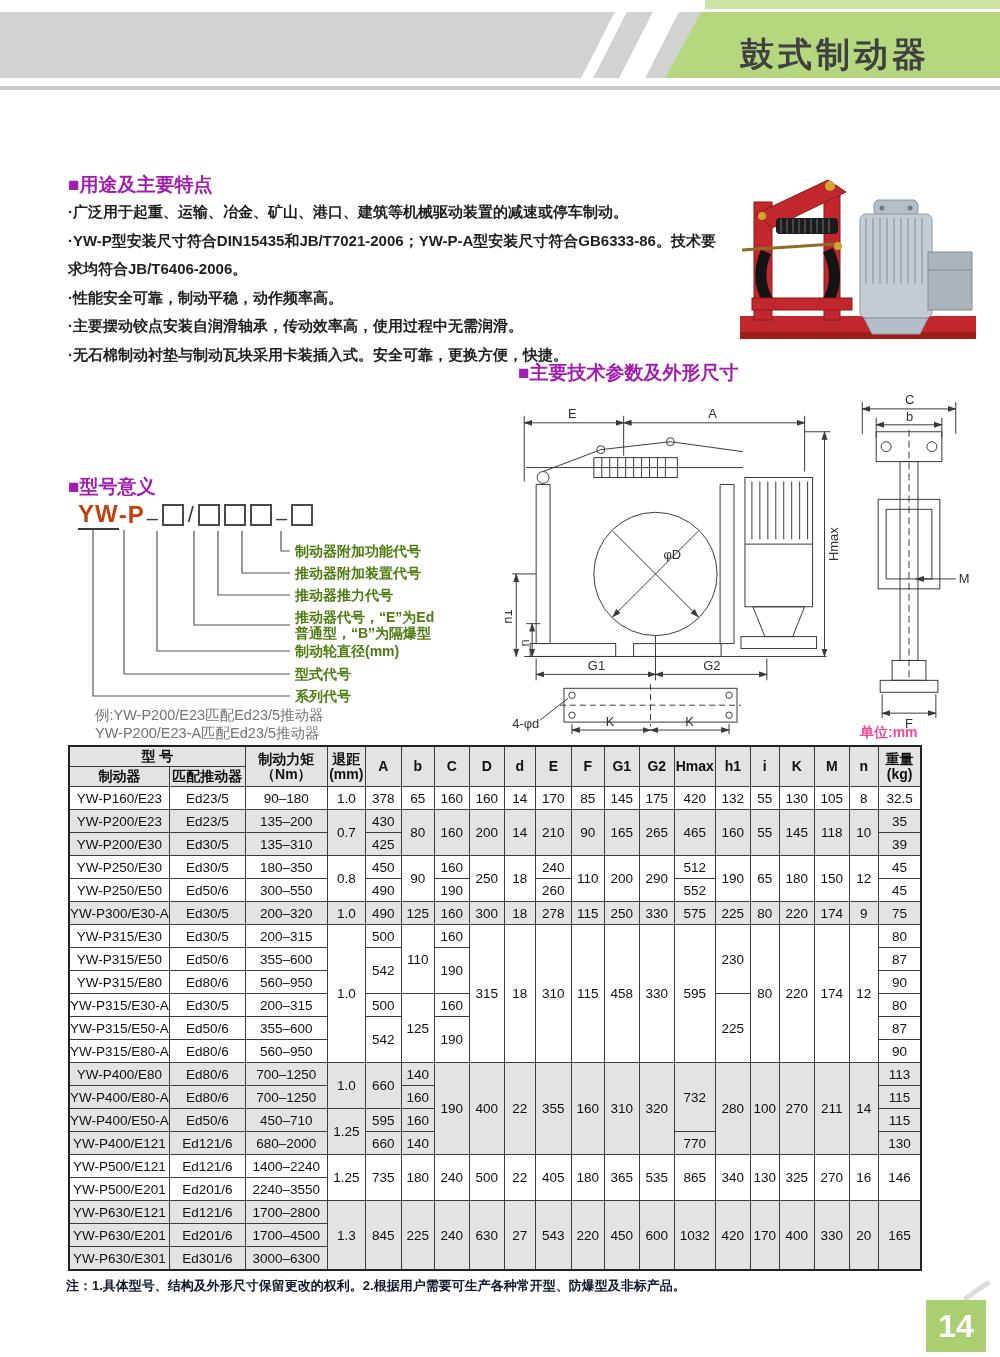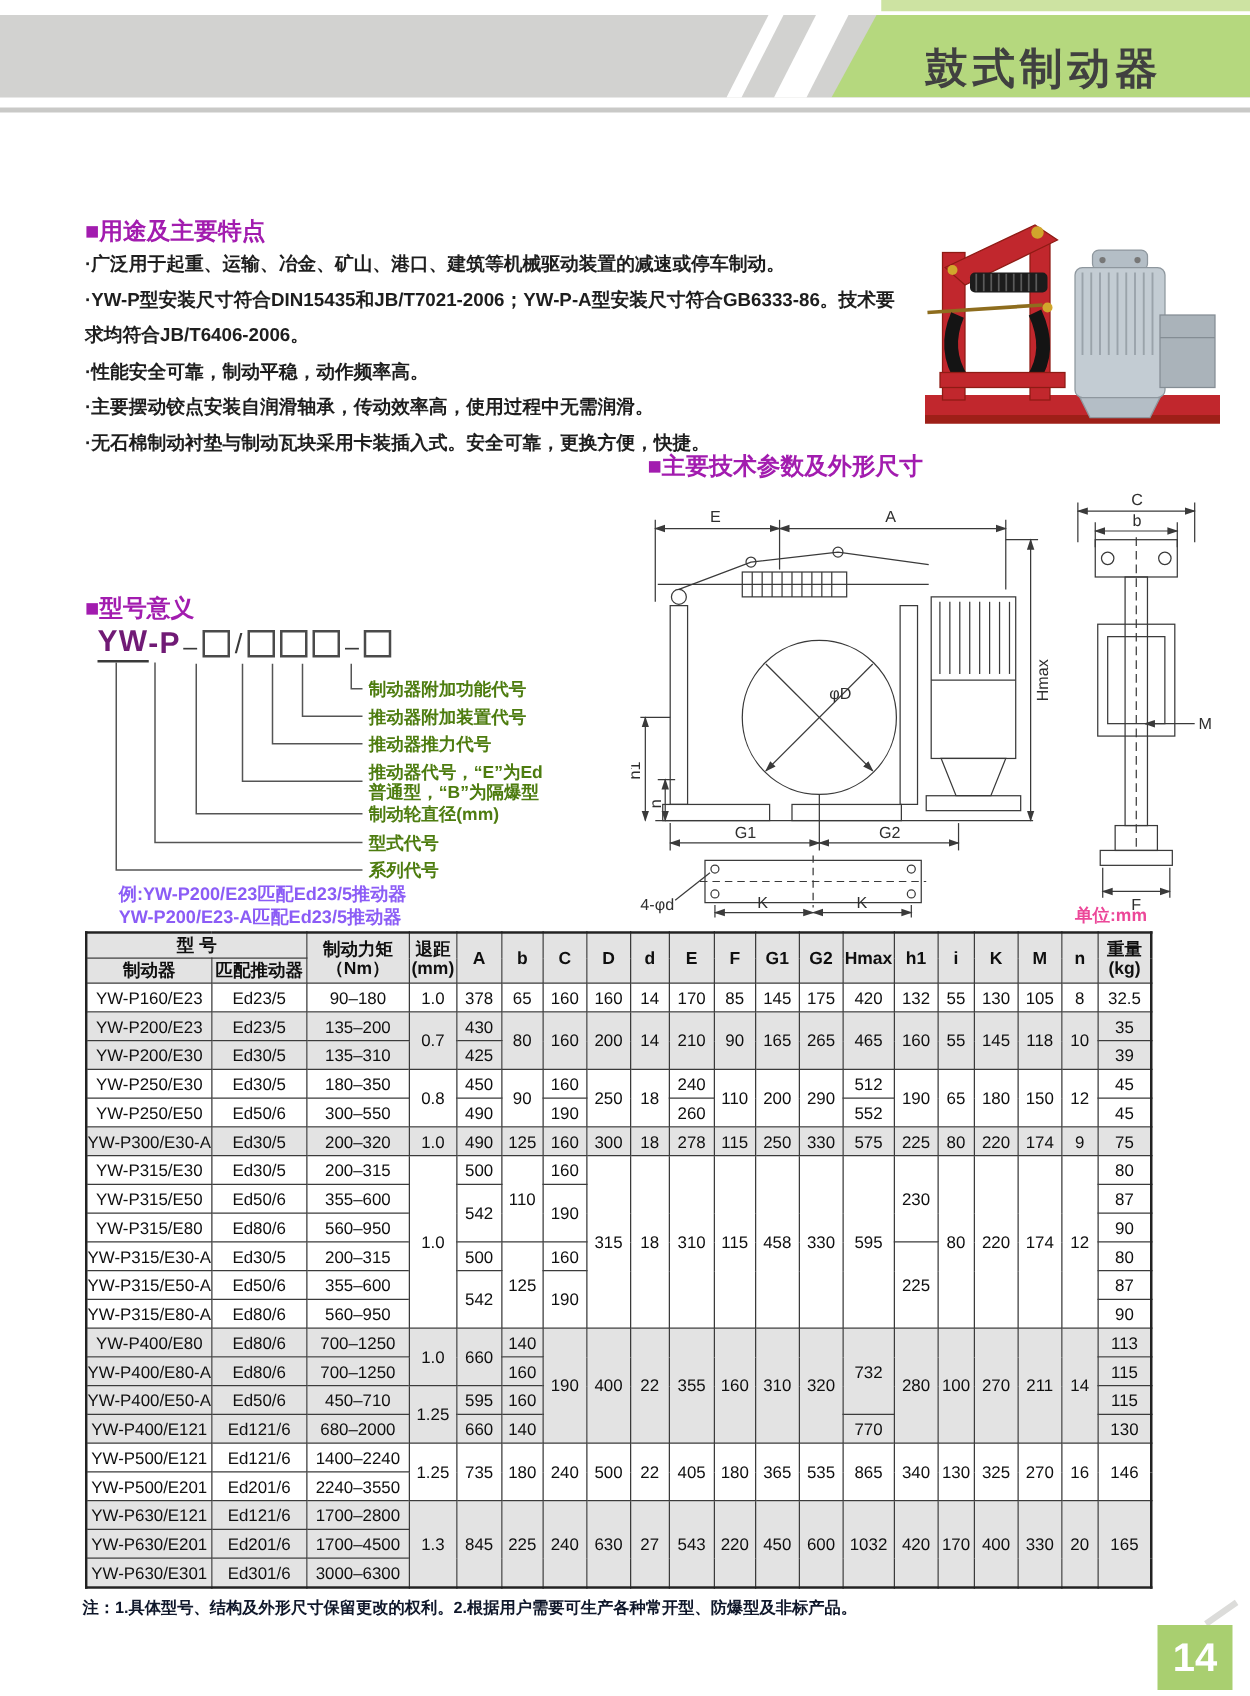--- a/index.html
+++ b/index.html
@@ -27,28 +27,28 @@
   }
   
   .sec-h { font-size:19px; font-weight:bold; color:#a21caf; }
   .bullets div { font-size:15px; line-height:28.5px; color:#1e1e1e; font-weight:600; }
   .features { position:absolute; left:68px; top:172px; width:662px; }
   .conditions { position:absolute; left:68px; top:342px; width:458px; }
   .conditions .bullets div { line-height:30px; }
   
   .model-h { position:absolute; left:68px; top:474px; }
   .model-code { position:absolute; left:78px; top:502px; display:flex; align-items:center; height:26px; }
-  .model-code .code-text { font-size:24px; font-weight:bold; color:#701a75; letter-spacing:1px; }
+  .model-code .code-text { font-size:24px; font-weight:bold; color:#c2410c; letter-spacing:1px; }
   .model-code .uline { border-bottom:2px solid #3a3a3a; }
   .model-code .dash { font-size:20px; color:#3a3a3a; margin:6px 2px 0 2px; }
   .model-code .slash { font-size:22px; color:#3a3a3a; margin:0 2px; }
   .code-box { width:18px; height:18px; border:2px solid #4a4a4a; margin:0 2px; background:#fff; }
   .model-lines { position:absolute; left:0; top:0; width:520px; height:760px; pointer-events:none; }
   .model-label { position:absolute; left:295px; font-size:14px; font-weight:700; color:#4d7c0f; line-height:16px; white-space:nowrap; }
-  .model-example { position:absolute; left:95px; font-size:14.5px; font-weight:700; color:#8b5cf6; white-space:nowrap; }
+  .model-example { position:absolute; left:95px; font-size:14.5px; font-weight:400; color:#737373; white-space:nowrap; }
   
   .tech-h { position:absolute; left:518px; top:360px; }
   .tech-drawing { position:absolute; left:505px; top:390px; width:465px; height:350px; }
   .tech-drawing text { font-size:13px; fill:#2e2e2e; font-family:"Liberation Sans",sans-serif; }
   .unit-note { position:absolute; left:860px; top:724px; font-size:14px; font-weight:600; color:#ec4899; }
   
   .photo { position:absolute; left:732px; top:166px; width:256px; height:188px; }
   
   .spec-table { position:absolute; left:68px; top:745px; border-collapse:collapse; table-layout:fixed; border:2px solid #222; }
   .spec-table th, .spec-table td {

